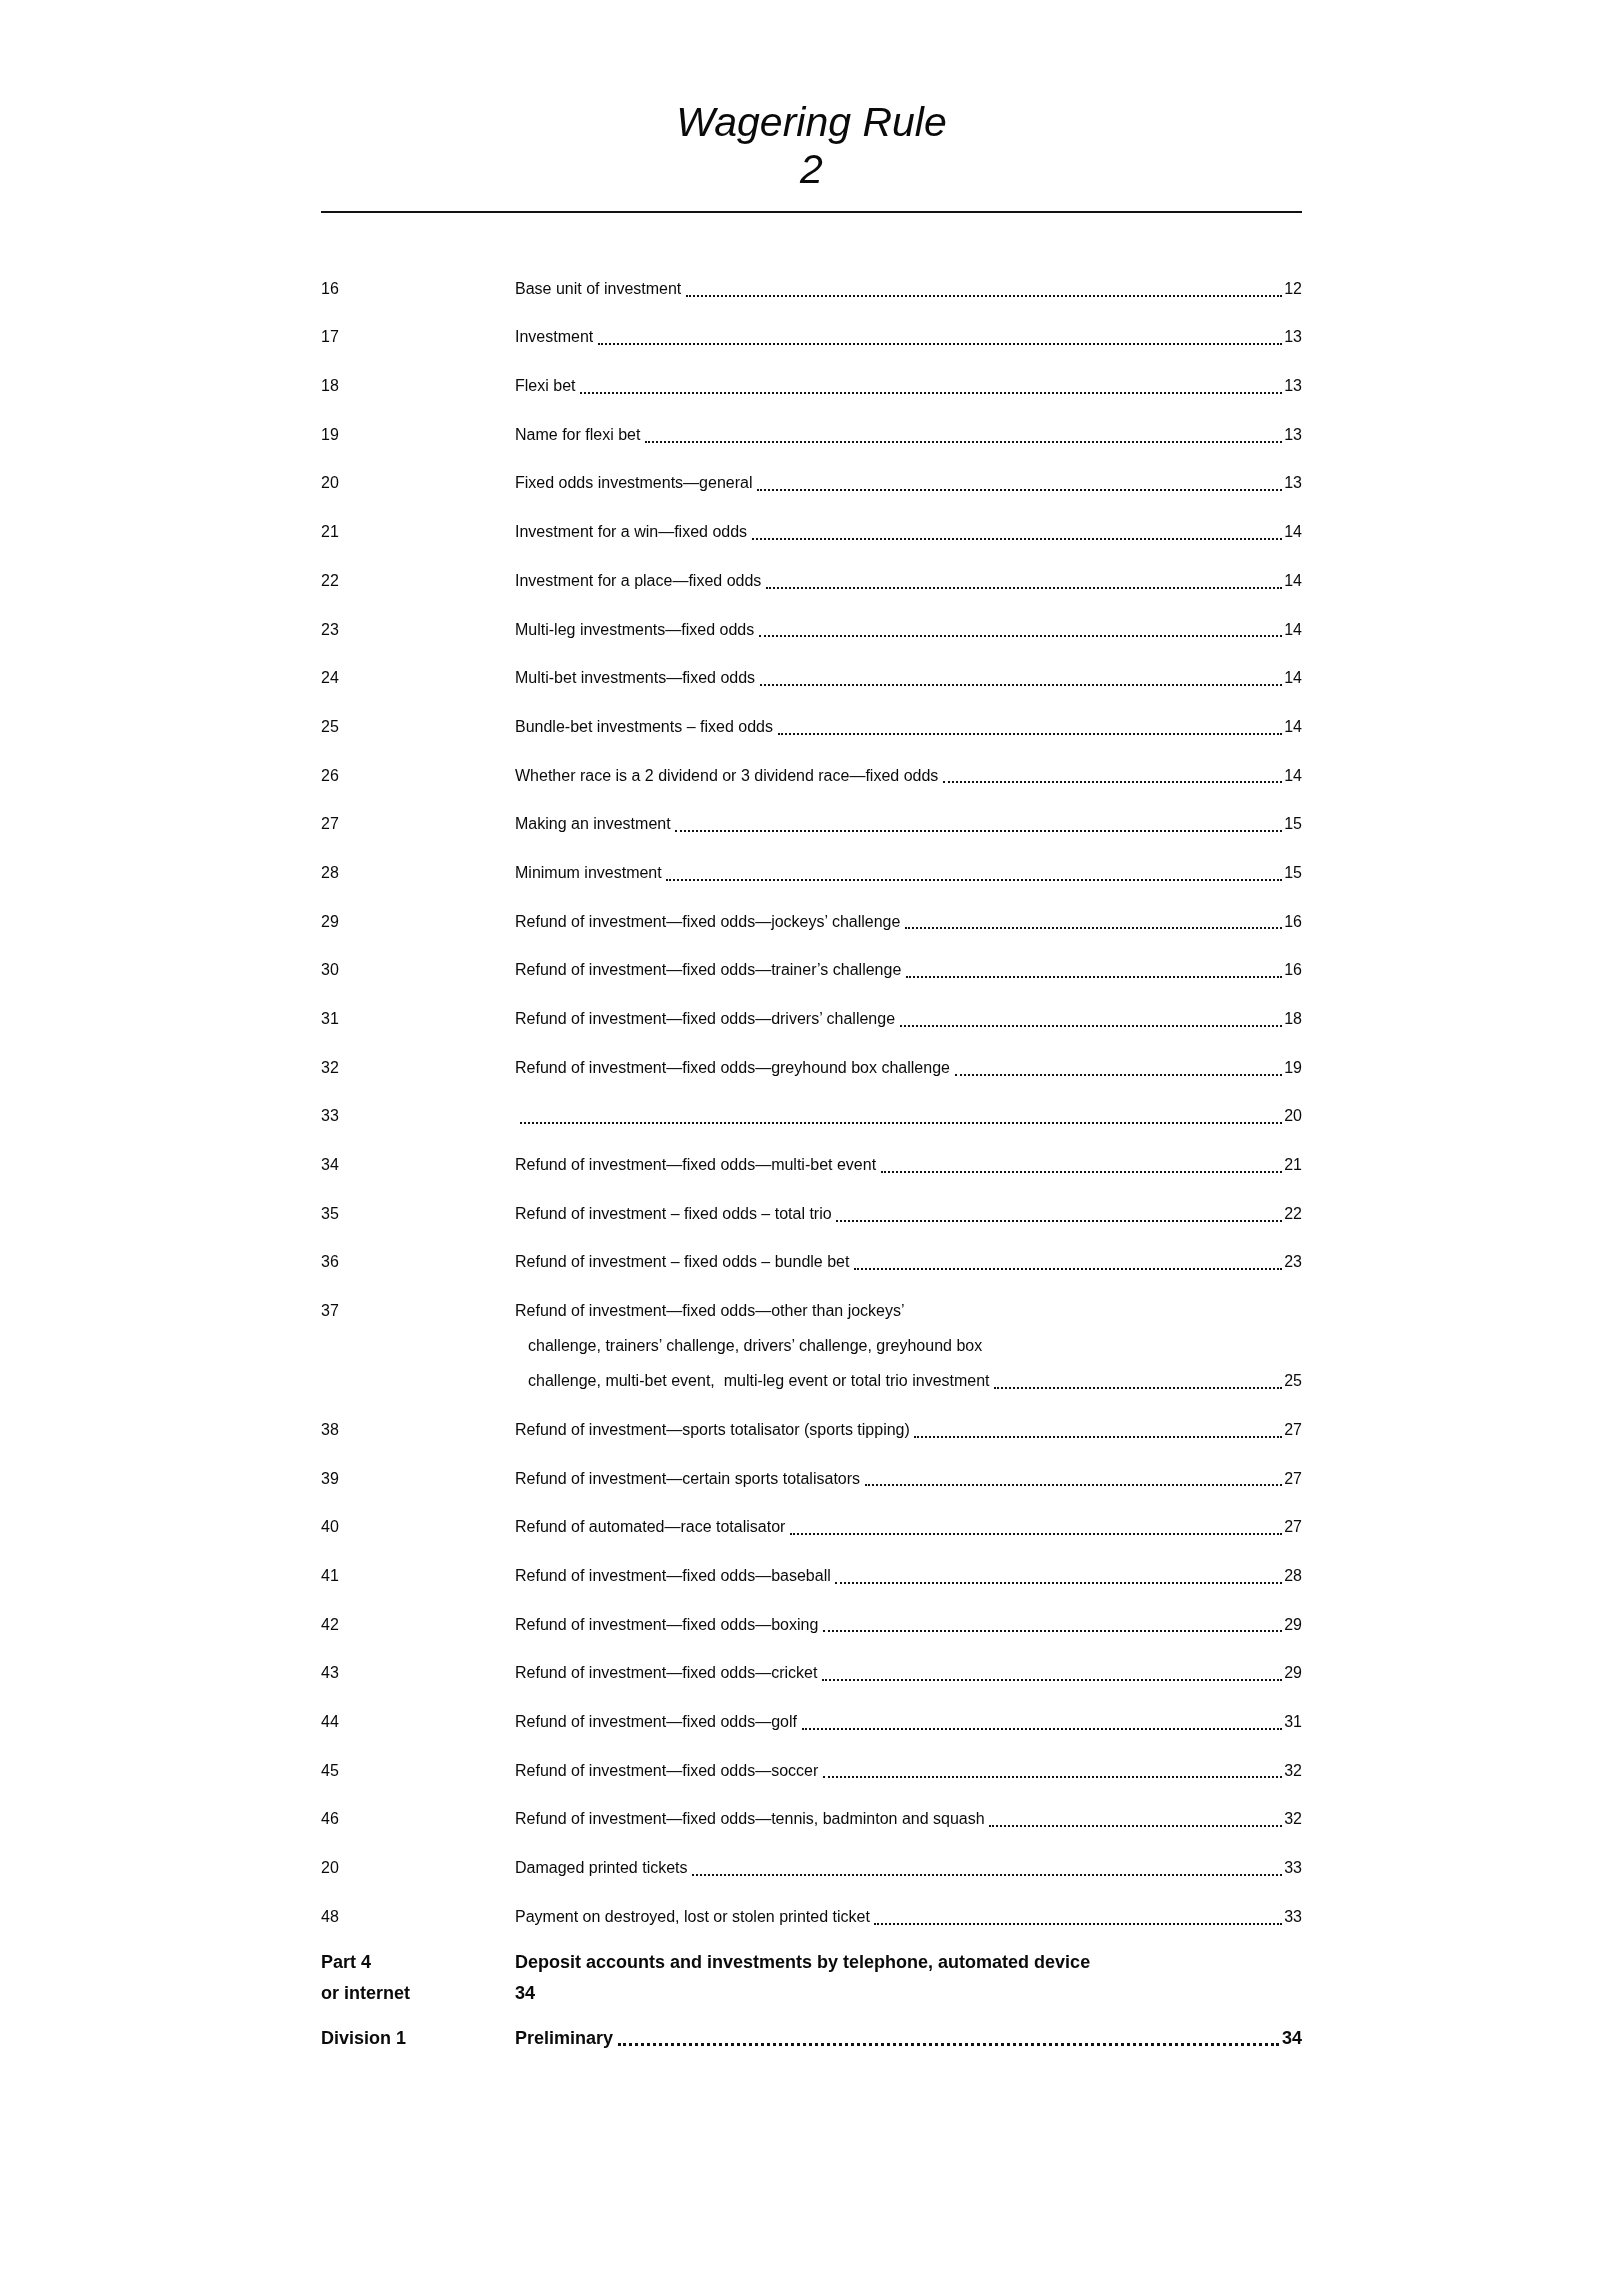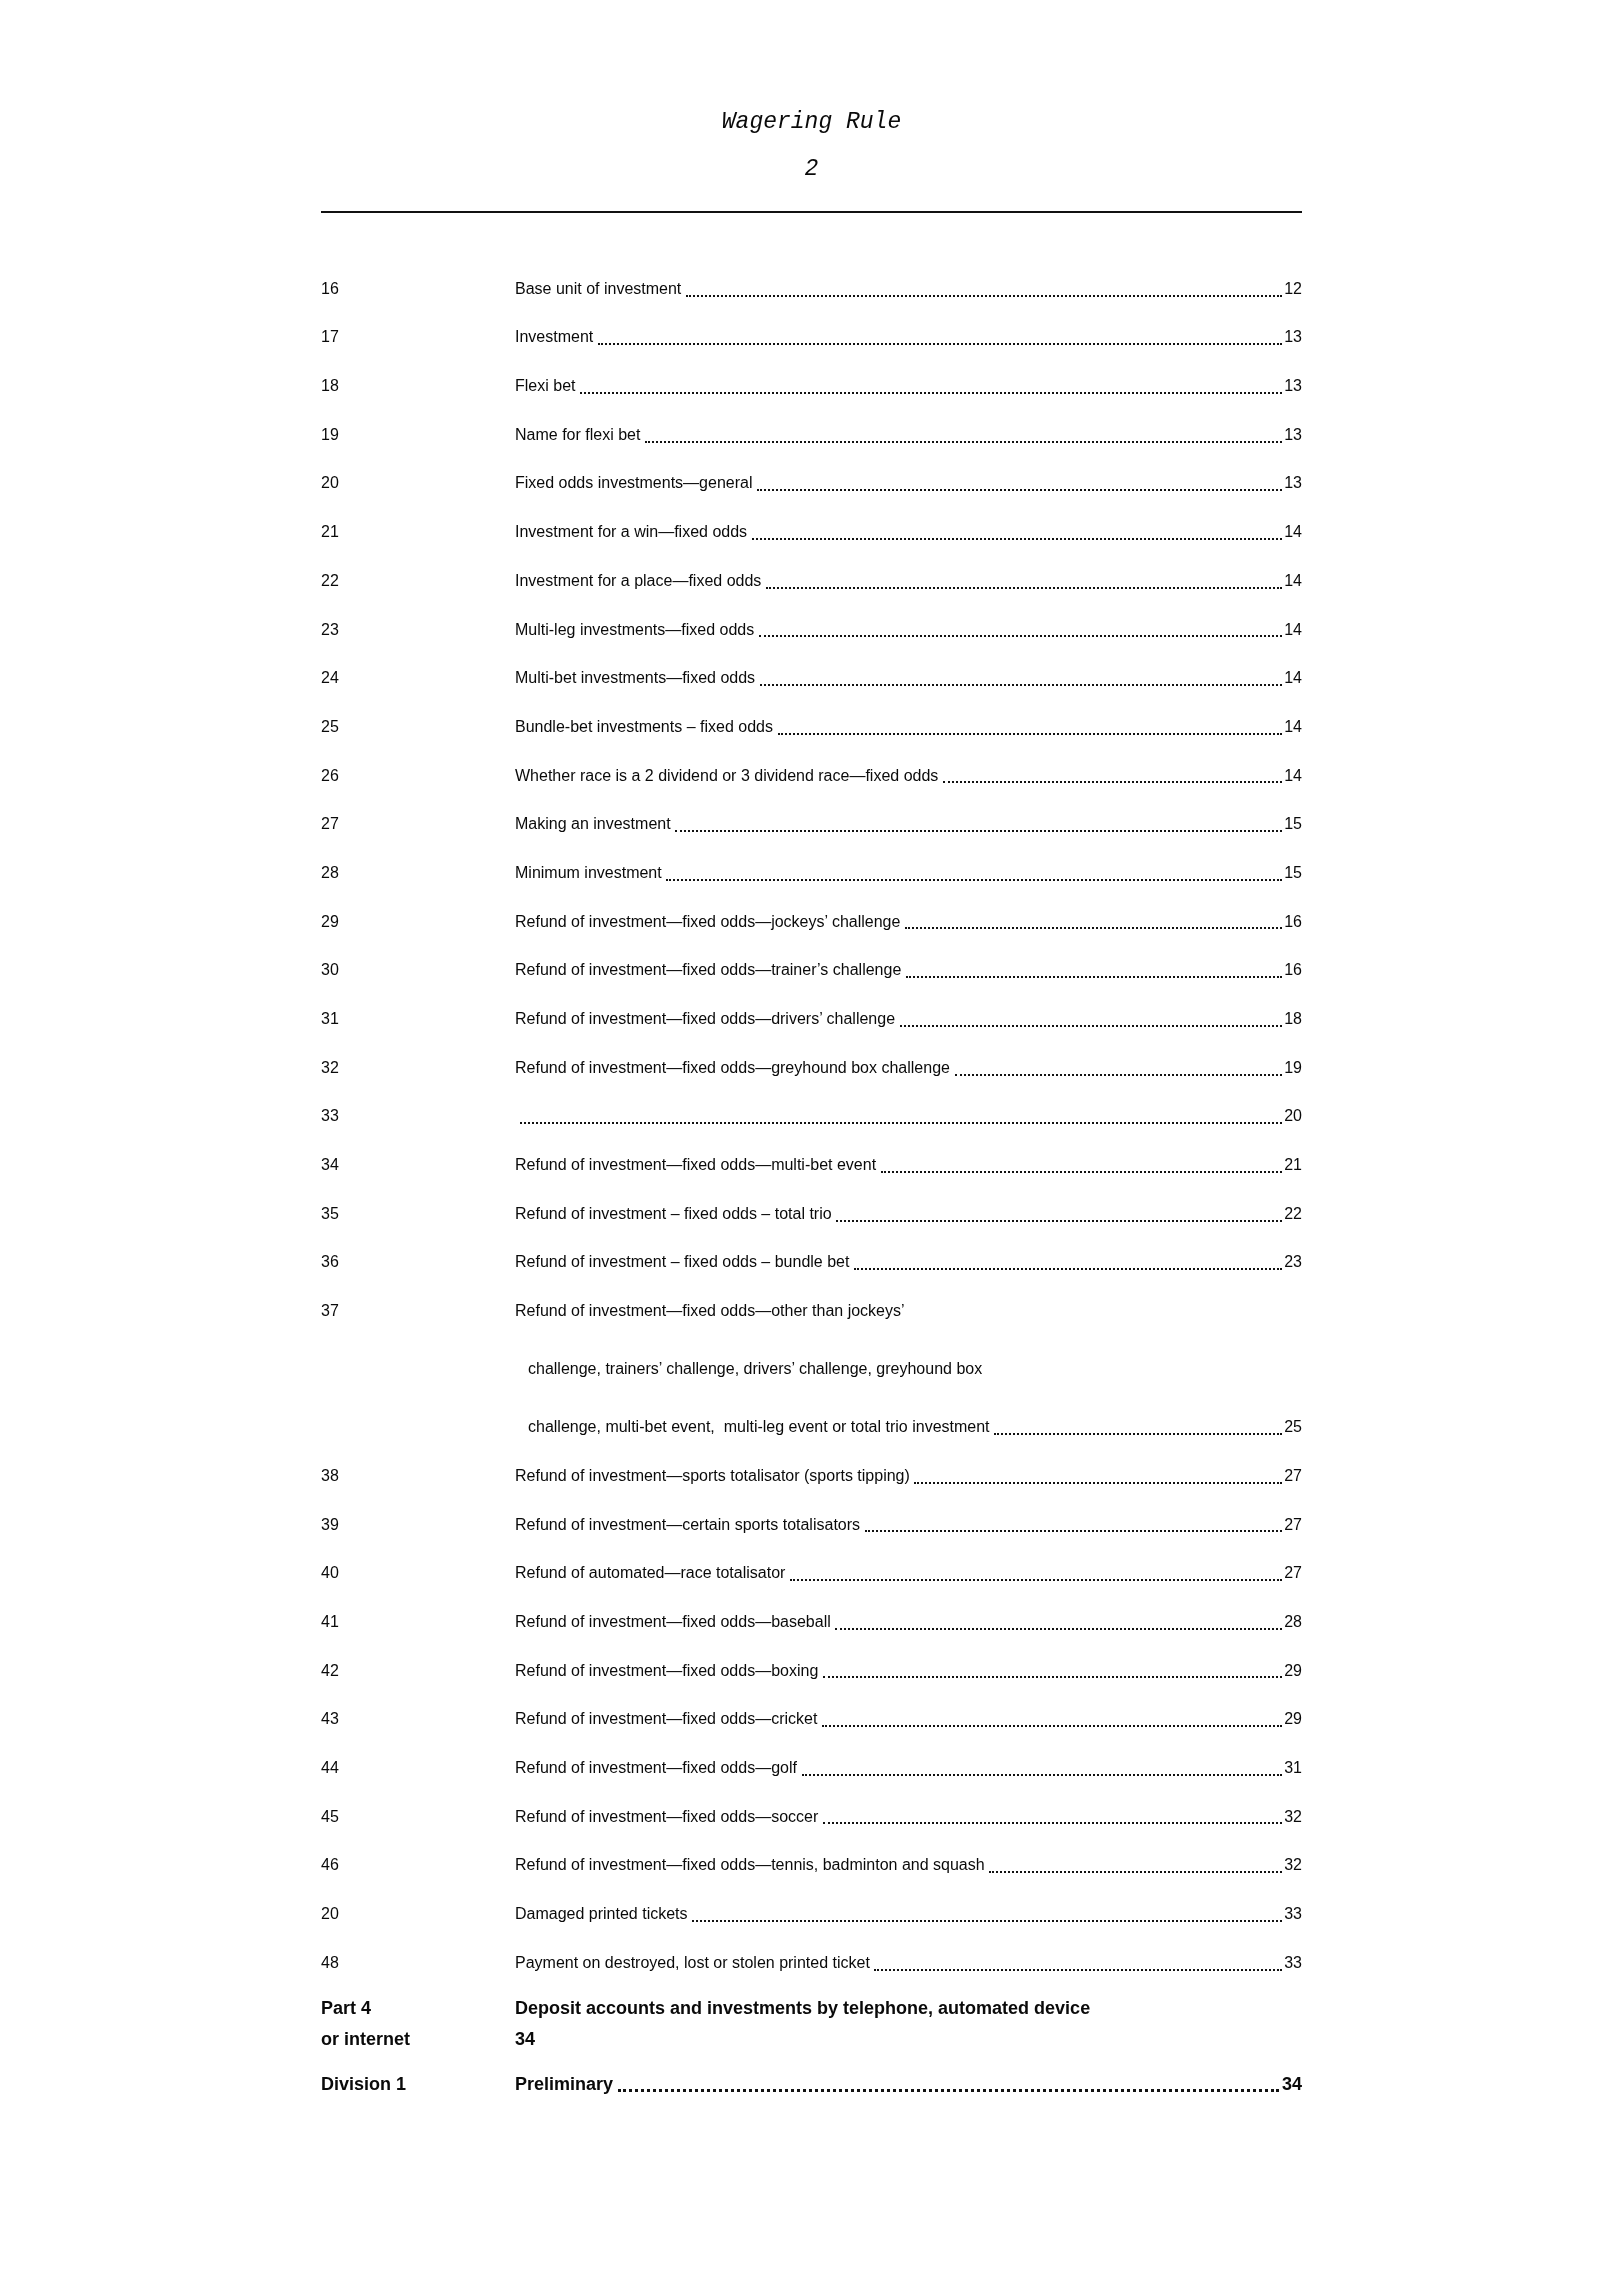--- a/index.html
+++ b/index.html
@@ -8,23 +8,23 @@
     background:#ffffff;color:#000000;
     font-family:"Liberation Sans",sans-serif;
     overflow:hidden;
   }
   .page{
     box-sizing:border-box;
     width:1623px;height:2295px;
     padding:99px 321px 0 321px;
   }
   .doc-header{
-    font-family:Liberation Mono, monospace;
+    font-family:Liberation Sans, sans-serif;
     font-style:italic;
-    font-size:23px;
+    font-size:41px;
     line-height:47px;
     text-align:center;
     color:#0a0a0a;
   }
   .header-rule{
     border-bottom:2px solid #111111;
     margin-top:17.7px;
     height:0;
   }
   .toc{margin-top:58px;}
@@ -32,21 +32,21 @@
     display:flex;
     font-size:16px;
     line-height:35px;
     margin-bottom:13.7px;
     color:#0a0a0a;
   }
   .toc-num{flex:0 0 194px;}
   .toc-body{flex:1;min-width:0;}
   .toc-line{display:flex;}
   .toc-text{white-space:pre-wrap;}
-  .cont{padding-left:13px;margin-top:23px;}
+  .cont{padding-left:13px;}
   .leader{
     flex:1;
     min-width:9.2px;
     border-bottom:2.6px dotted #111111;
     margin:0 2.6px 9.2px 4.6px;
     align-self:flex-end;
   }
   .pagenum{flex:none;}
   .bold-row{
     font-weight:bold;

